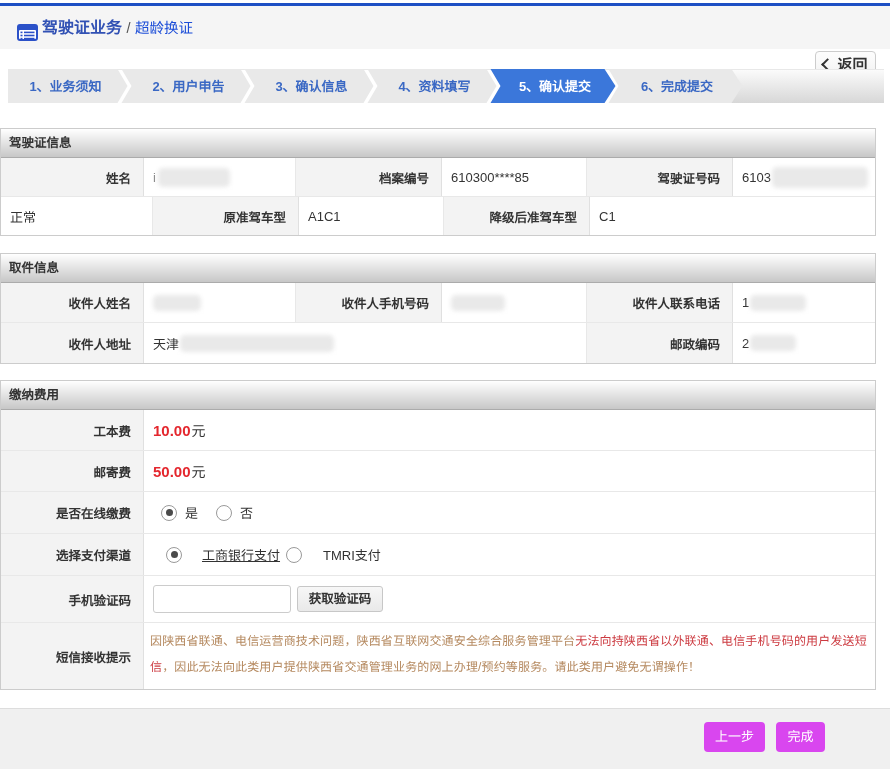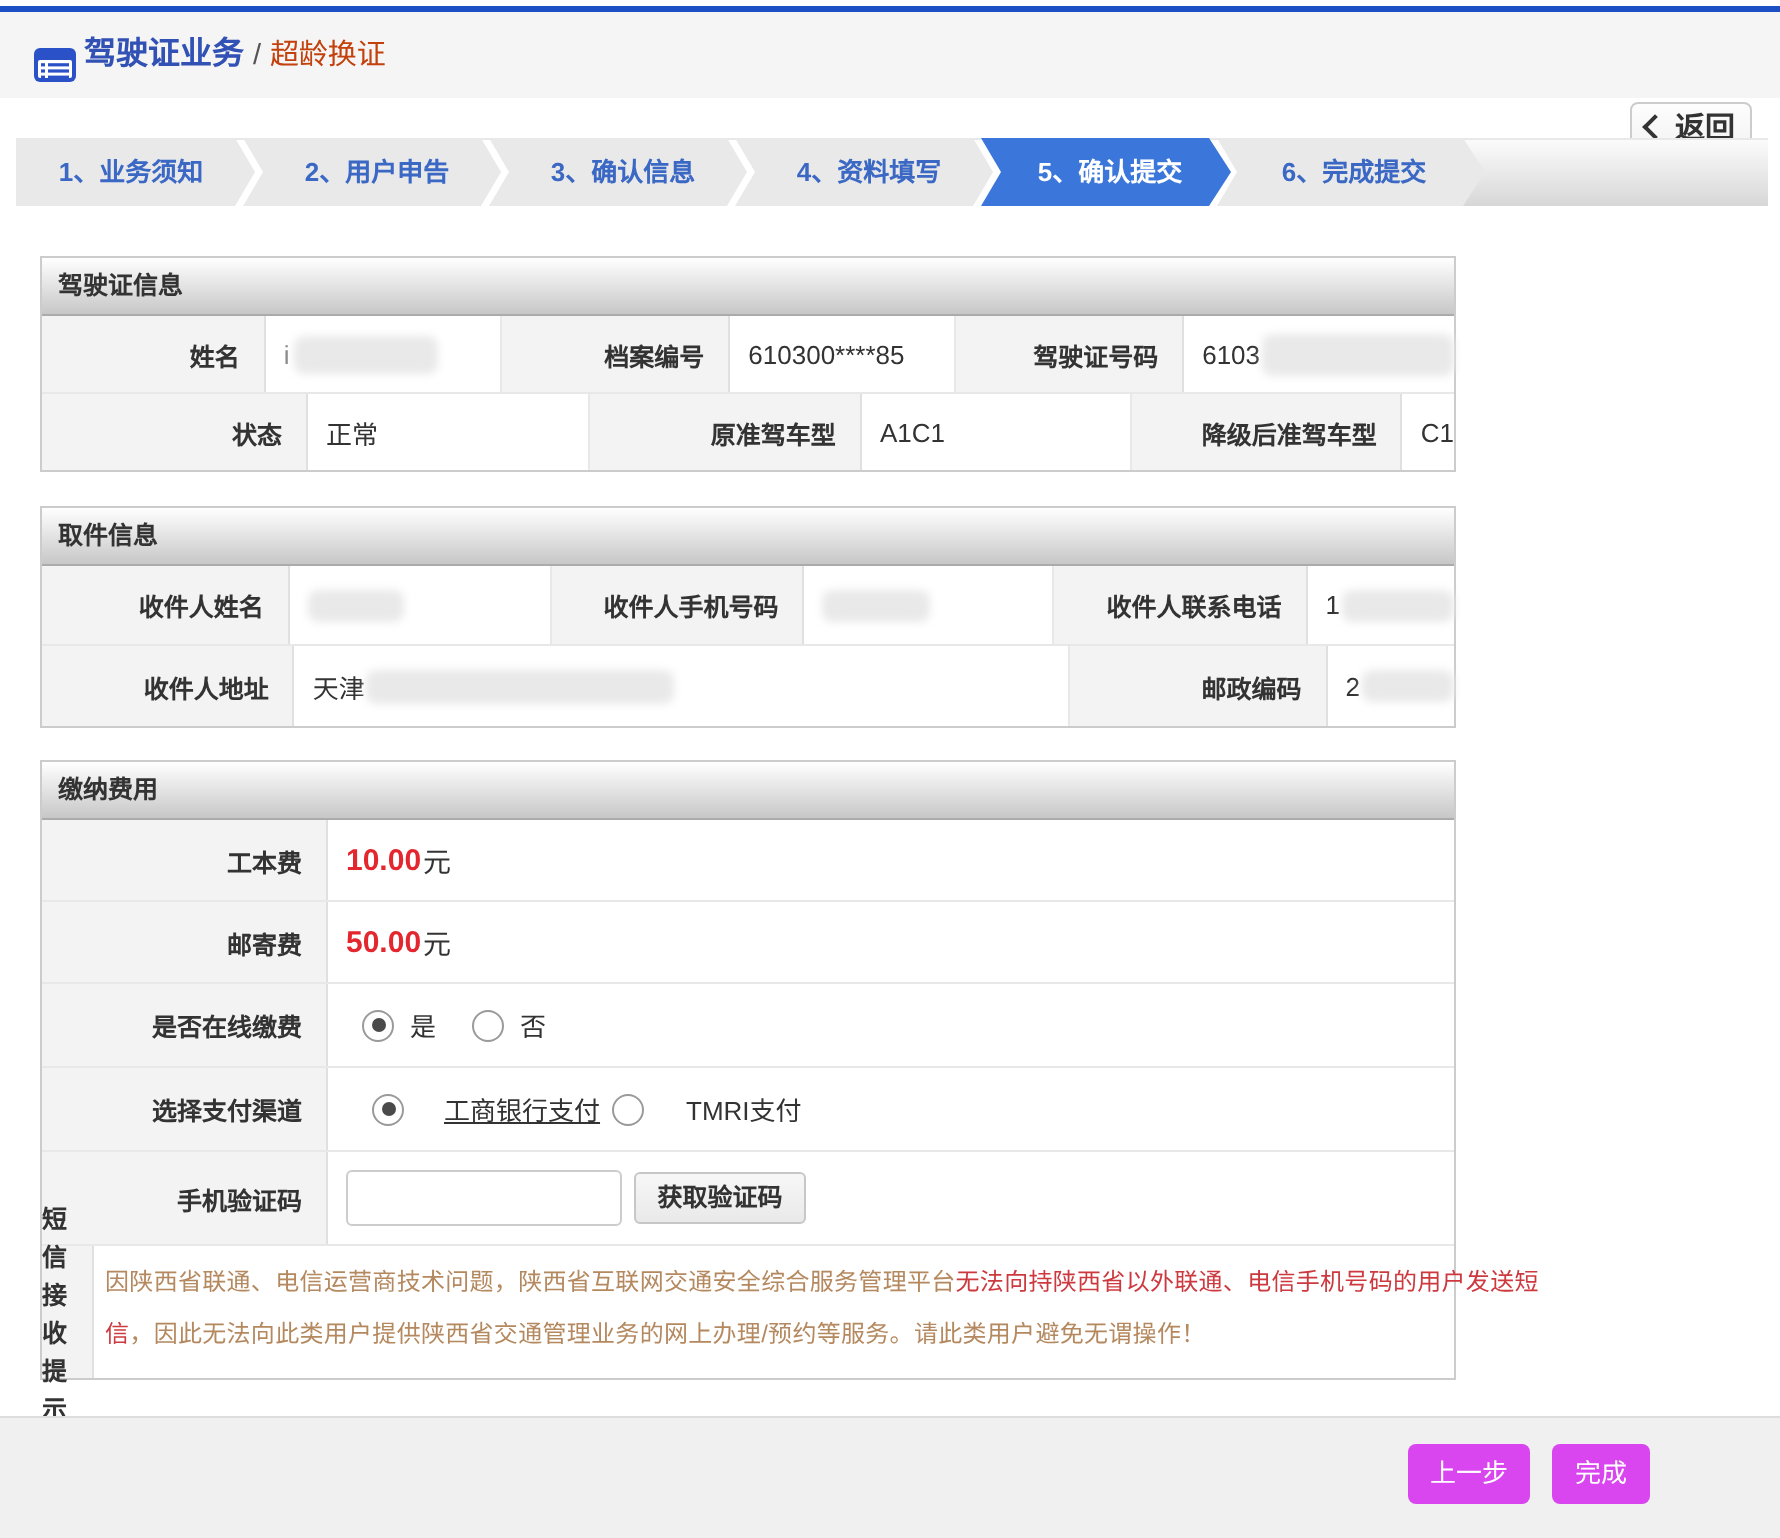--- a/index.html
+++ b/index.html
@@ -2,27 +2,27 @@
 <html lang="zh-CN"><head>
 <meta charset="utf-8">
 <title>驾驶证业务</title>
 <style>
 html,body{margin:0;padding:0;background:#fff;}
 body{font-family:"Liberation Sans",sans-serif;color:#333;}
 #page{position:relative;width:890px;height:769px;background:#fff;overflow:hidden;}
 .topbar{position:absolute;left:0;top:3px;width:890px;height:3px;background:#1d4fc4;}
 .hdr{position:absolute;left:0;top:6px;width:890px;height:43px;background:#f5f5f5;}
 .hdr-title{position:absolute;left:42px;top:0;height:43px;line-height:43px;font-size:16px;font-weight:bold;color:#3151b4;}
-.hdr-title .sub{font-weight:normal;color:#c2410c;font-size:14.5px;text-align:center;}
+.hdr-title .sub{font-weight:normal;color:#1d4ed8;font-size:14.5px;text-align:center;}
 .hdr-title .slash{font-weight:normal;color:#555;font-size:14.5px;}
 .backbtn{position:absolute;right:14px;top:7px;width:59px;height:25px;background:linear-gradient(#fdfdfd,#f2f2f2);border:1px solid #ccc;border-radius:4px;text-align:center;line-height:25px;font-size:15px;font-weight:bold;color:#333;margin-top:38px;}
 .backbtn .chev{display:inline-block;width:7px;height:7px;border-left:2px solid #333;border-bottom:2px solid #333;transform:rotate(45deg);margin-right:5px;position:relative;top:-1px;}
 .tabs{position:absolute;left:8px;top:69px;}
 
-.sec{position:absolute;left:20px;width:708px;border:1px solid #ccc;background:#fff;box-sizing:border-box;}
+.sec{position:absolute;left:0;width:876px;border:1px solid #ccc;background:#fff;box-sizing:border-box;}
 .sec-h{height:28px;line-height:28px;background:linear-gradient(#ffffff,#c7c7c7);border-bottom:1px solid #ababab;padding-left:8px;font-size:12.5px;font-weight:bold;color:#333;}
 .row{display:flex;border-bottom:1px solid #e8e8e8;align-items:center;box-sizing:border-box;}
 .row:last-child{border-bottom:none;}
 .cell{height:100%;box-sizing:border-box;display:flex;align-items:center;font-size:13px;}
 .lab{background:#f3f3f3;font-weight:bold;justify-content:flex-end;padding-right:12px;border-right:1px solid #e0e0e0;font-size:12.5px;text-align:center;}
 .val{padding-left:9px;border-right:1px solid #e8e8e8;}
 .val.last{border-right:none;}
 .c1{width:143px;}
 .c2{width:152px;}
 .c3{width:146px;}
@@ -99,21 +99,20 @@
       <div class="cell val c2">
           <span style="color:#888;">i</span>
           <span class="blur" style="width:72px;height:19px;margin-left:2px;"></span>
         </div>
       <div class="cell lab c3">档案编号</div>
       <div class="cell val c4">610300****85</div>
       <div class="cell lab c5">驾驶证号码</div>
       <div class="cell val c6 last">6103<span class="blur" style="width:96px;height:21px;margin-left:1px;"></span></div>
     </div>
     <div class="row" style="height:38px;">
-      <div class="cell lab c1">状态</div>
       <div class="cell val c2">正常</div>
       <div class="cell lab c3">原准驾车型</div>
       <div class="cell val c4">A1C1</div>
       <div class="cell lab c5">降级后准驾车型</div>
       <div class="cell val c6 last">C1</div>
     </div>
   </div>
 
   <div class="sec" style="top:253px;height:111px;">
     <div class="sec-h">取件信息</div>

